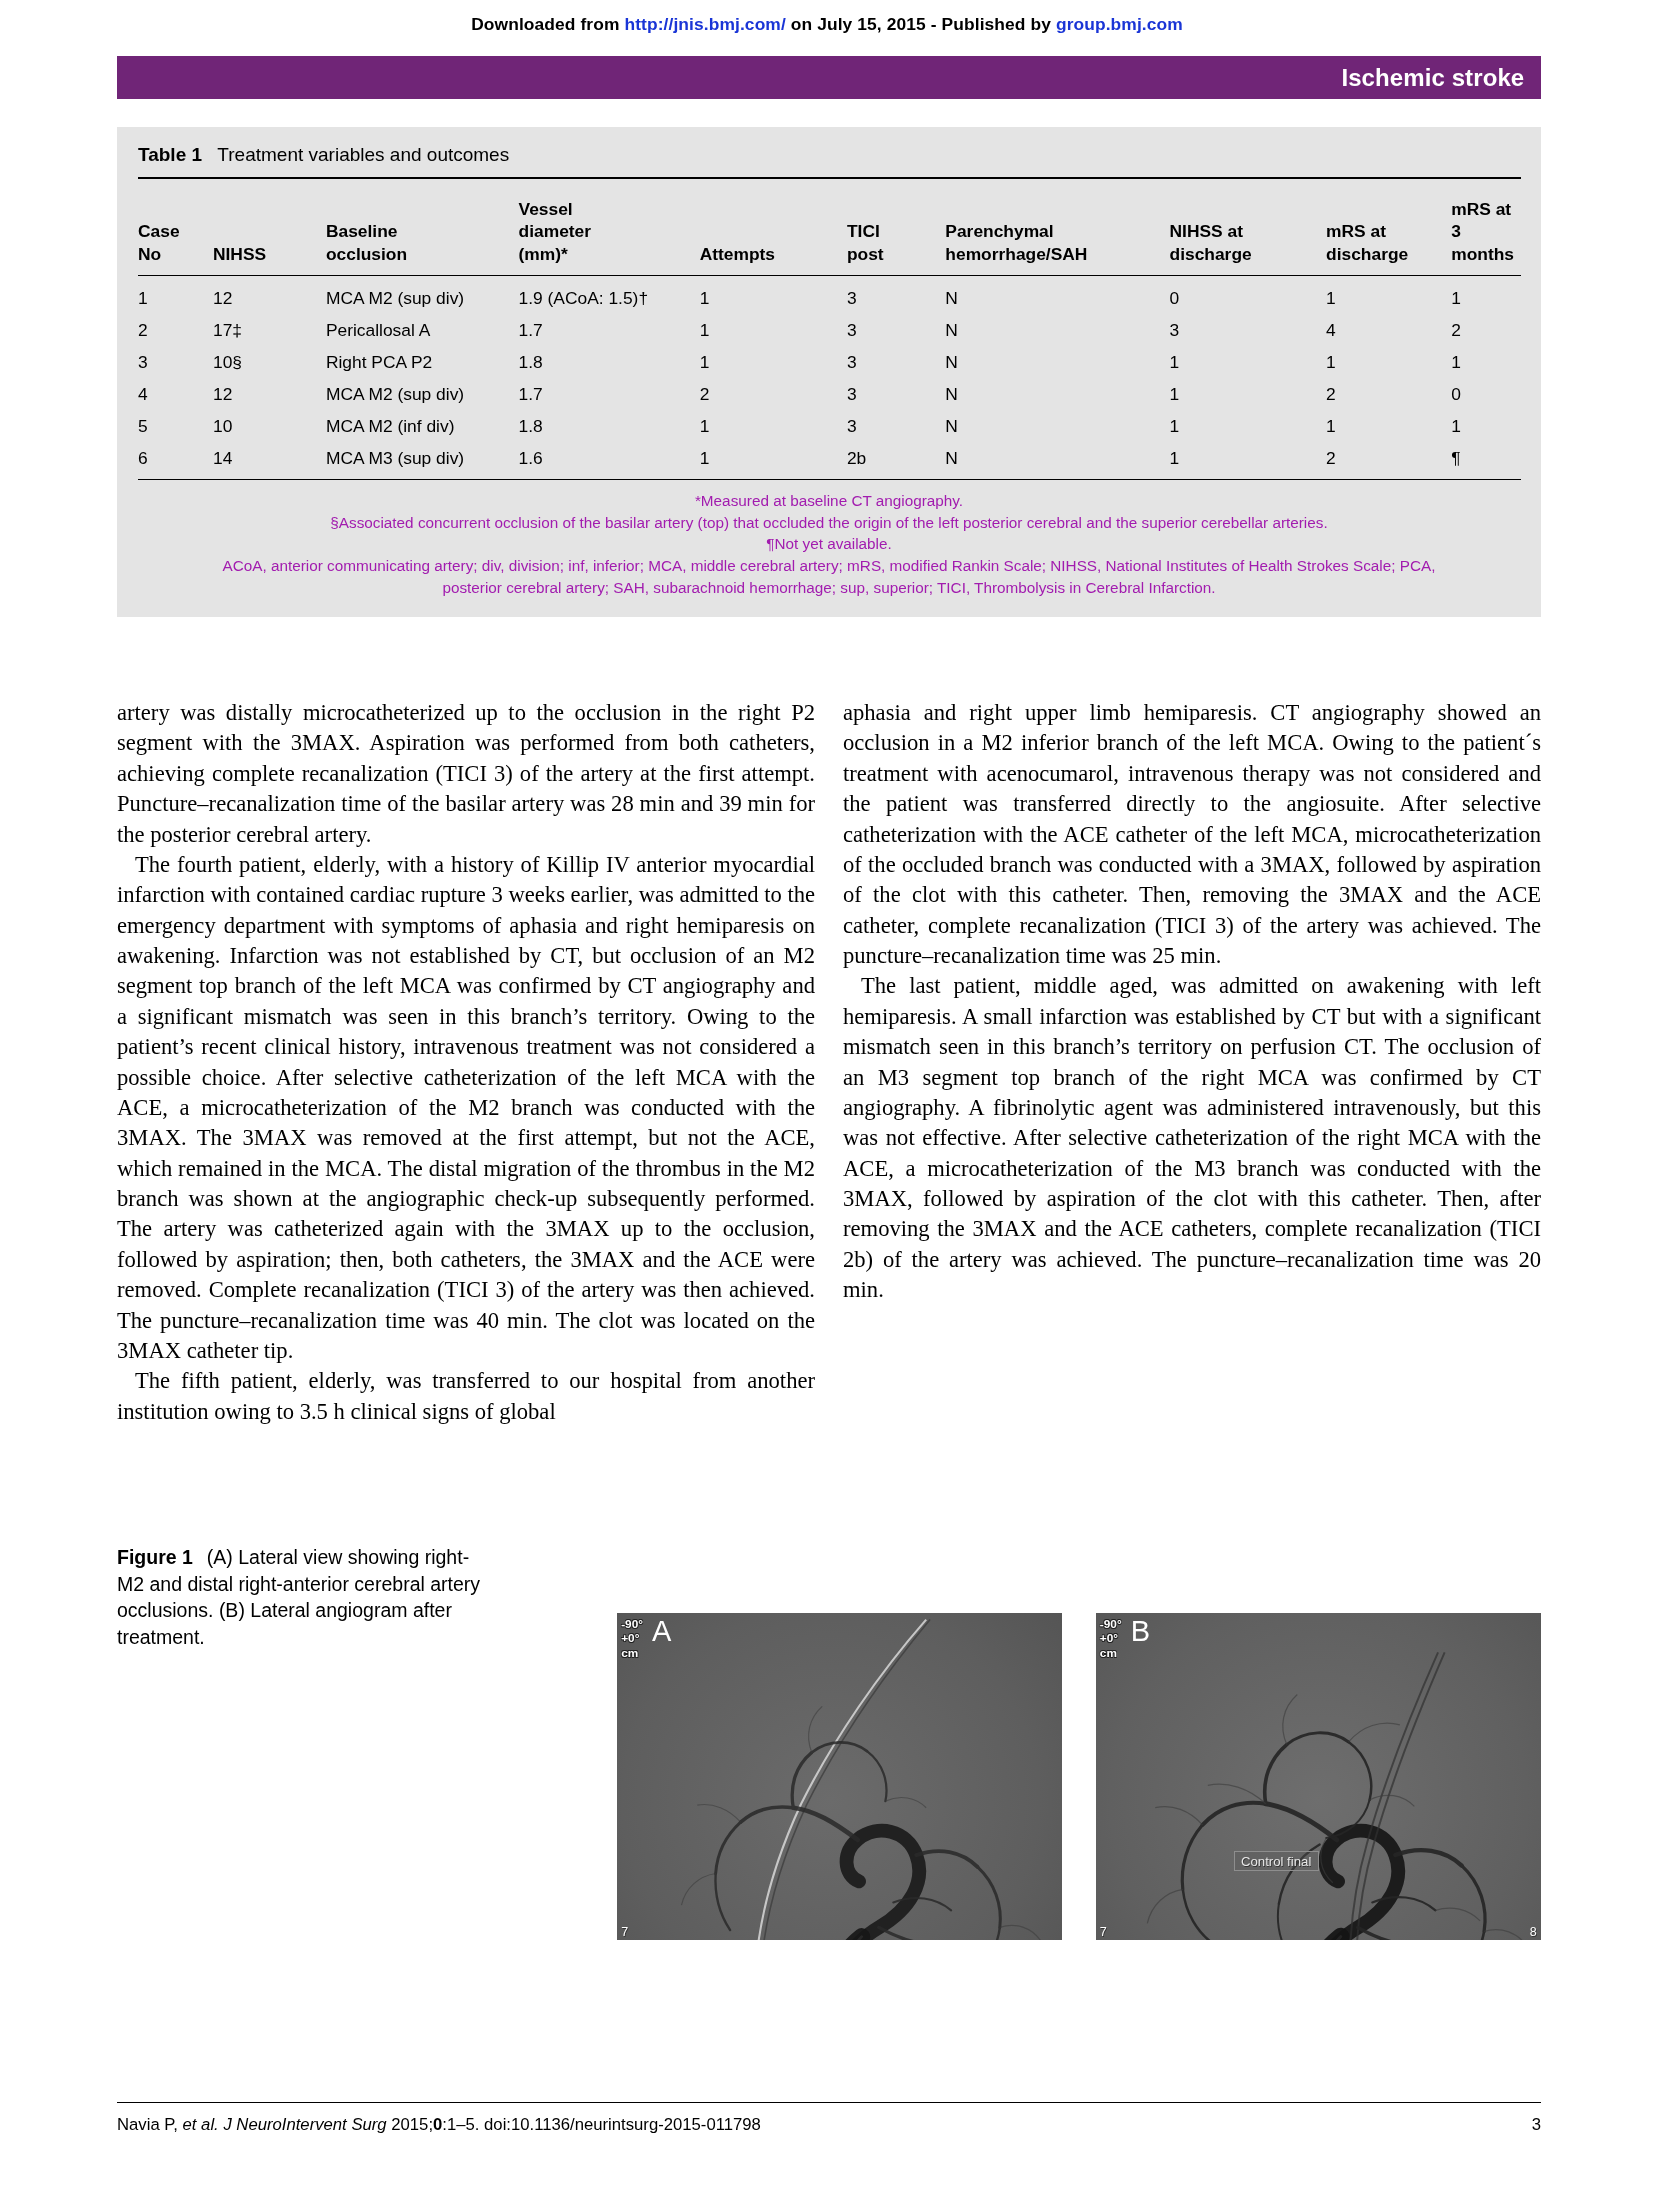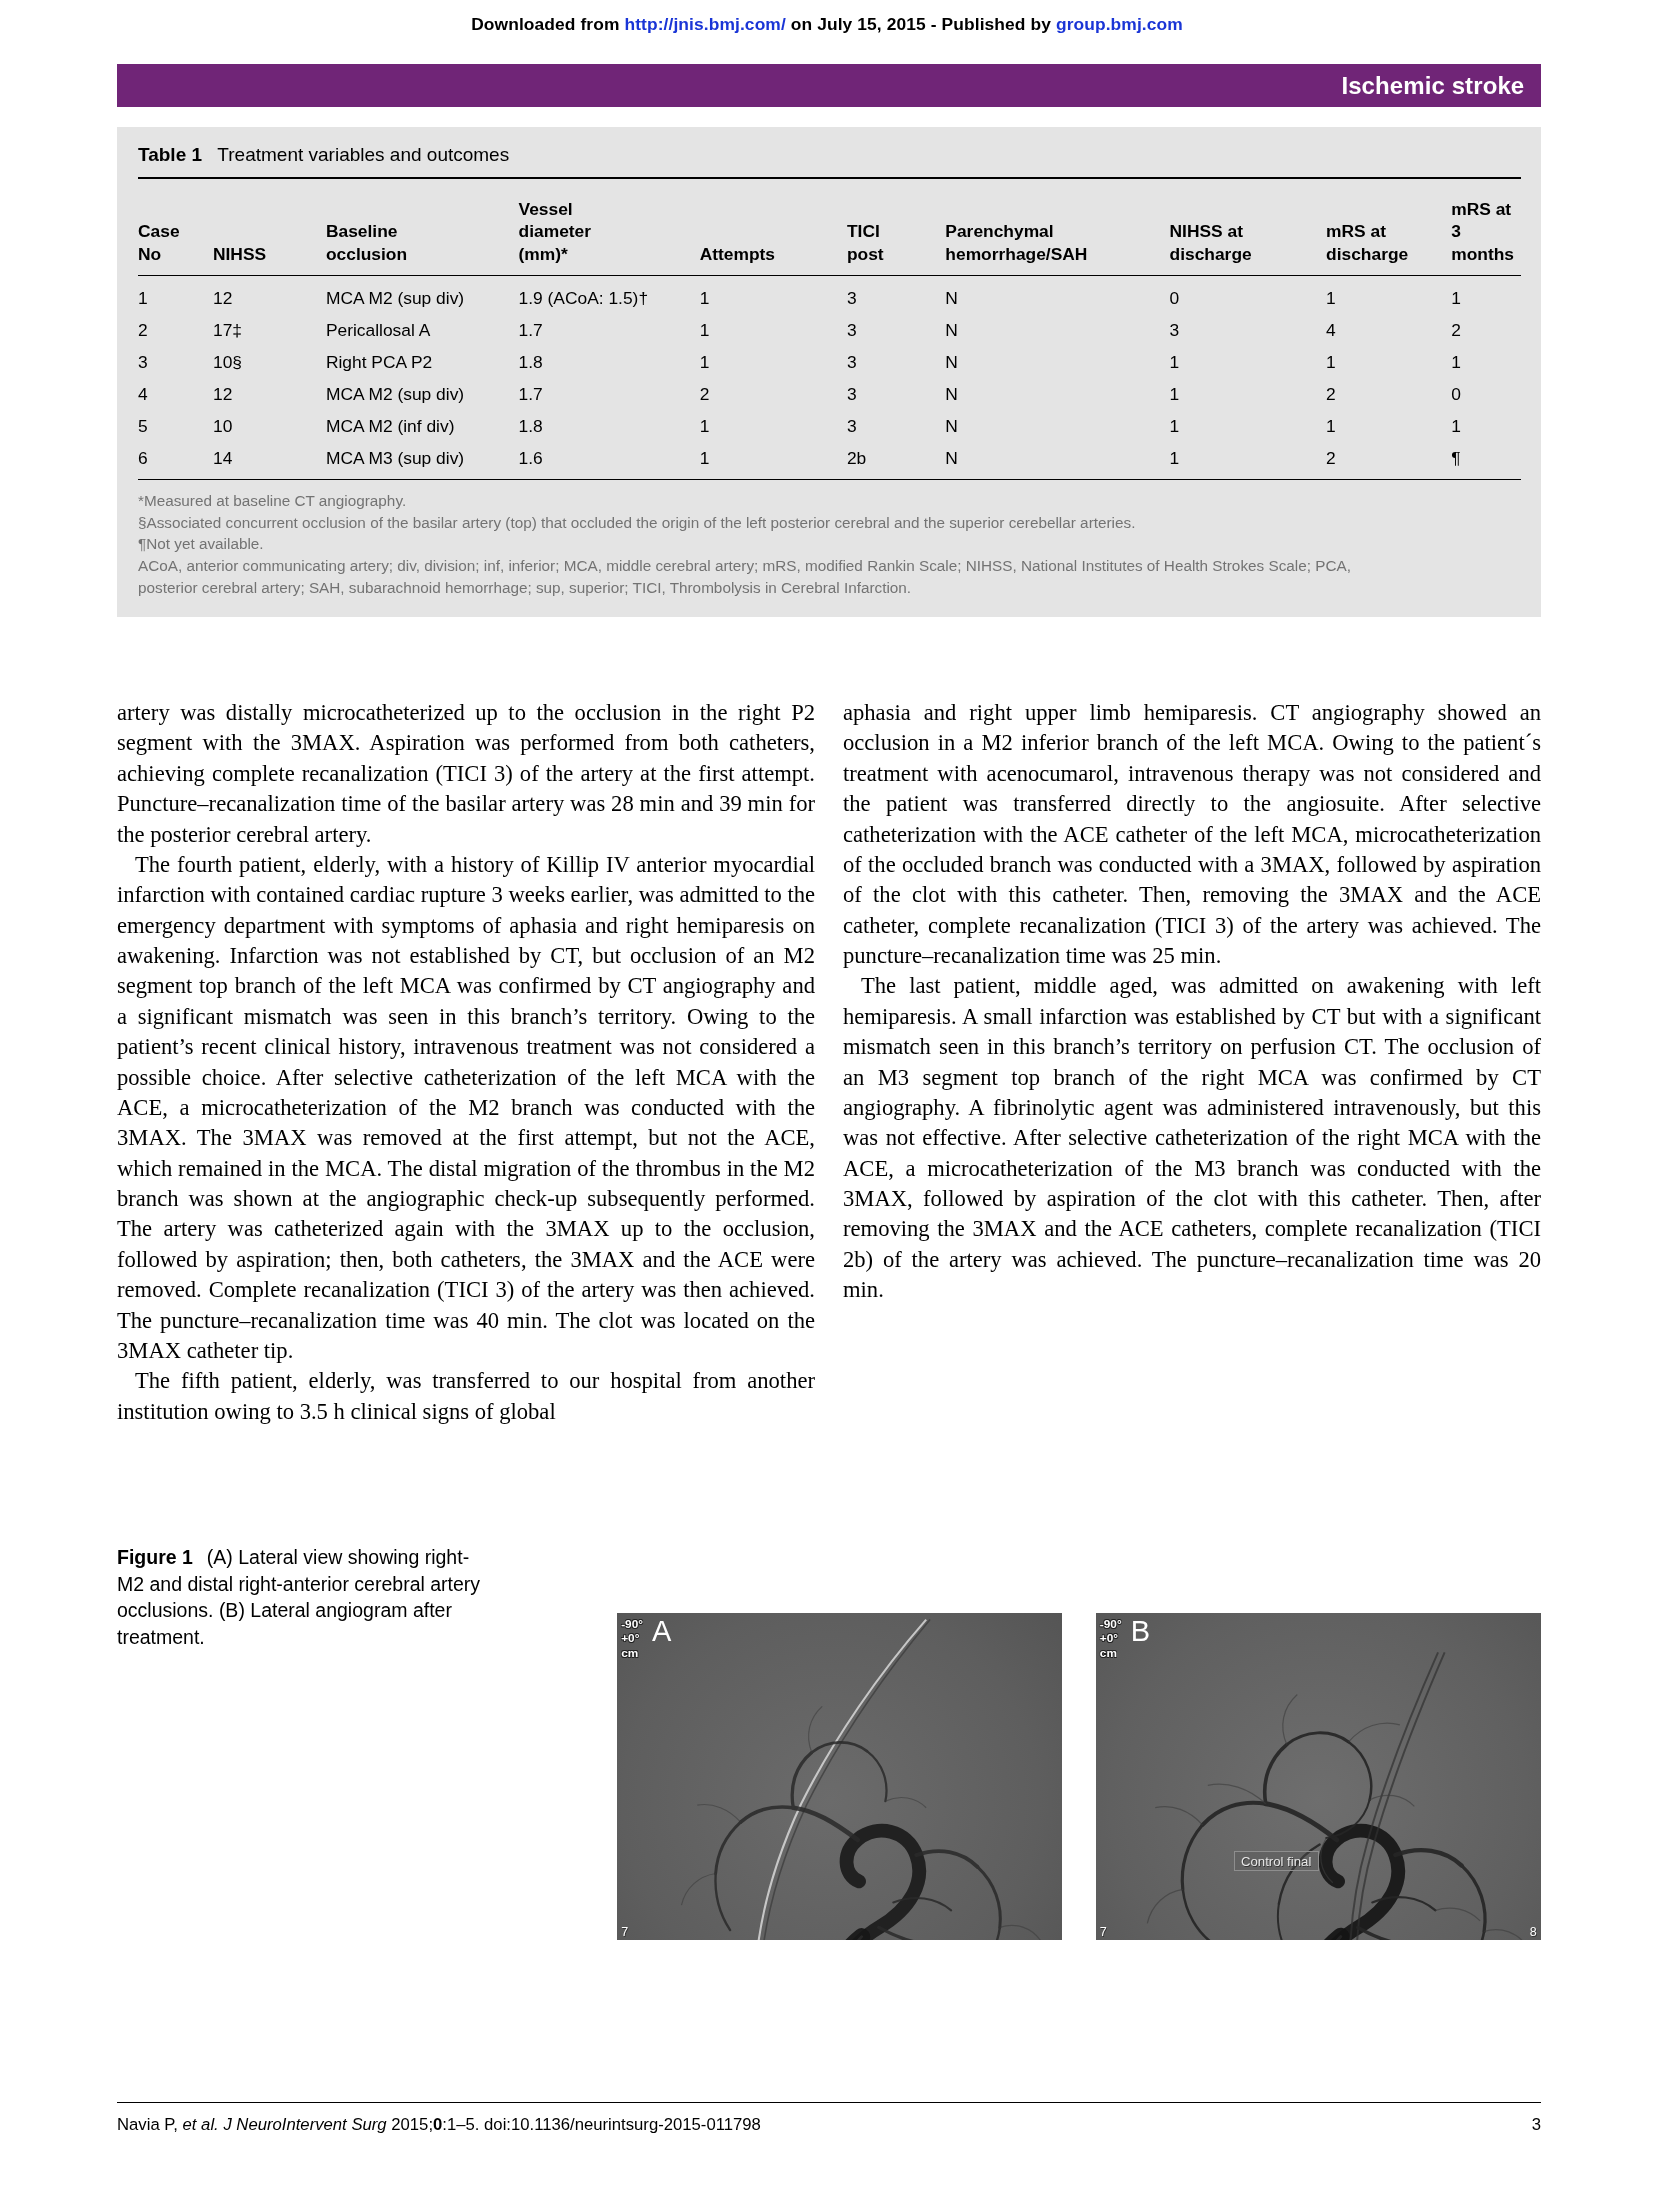--- a/index.html
+++ b/index.html
@@ -29,21 +29,21 @@
     letter-spacing: 0.1px;
   }
   .dl-bar a {
     color: #1a35d6;
     text-decoration: none;
   }
 
   
   .runhead {
     position: absolute;
-    top: 64px;
+    top: 56px;
     left: 117px;
     width: 1424px;
     height: 43px;
     background: #702577;
   }
   .runhead-title {
     position: absolute;
     right: 16.7px;
     top: 8.3px;
     font-family: "Liberation Sans", sans-serif;
@@ -109,21 +109,22 @@
     margin: 0 0 0 21px;
     width: 1383px;
     height: 1.4px;
     background: #000;
   }
   .footnotes {
     padding: 9.7px 21px 18px 21px;
     font-family: "Liberation Sans", sans-serif;
     font-size: 15.3px;
     line-height: 1.42;
-    color: #737373;
+    color: #a21caf;
+    text-align: center;
   }
   .footnotes div { margin: 0; }
 
   
   .c-case   { width: 76px; }
   .c-nihss  { width: 122px; }
   .c-occl   { width: 215px; }
   .c-diam   { width: 205px; }
   .c-att    { width: 160px; }
   .c-tici   { width: 108px; }

